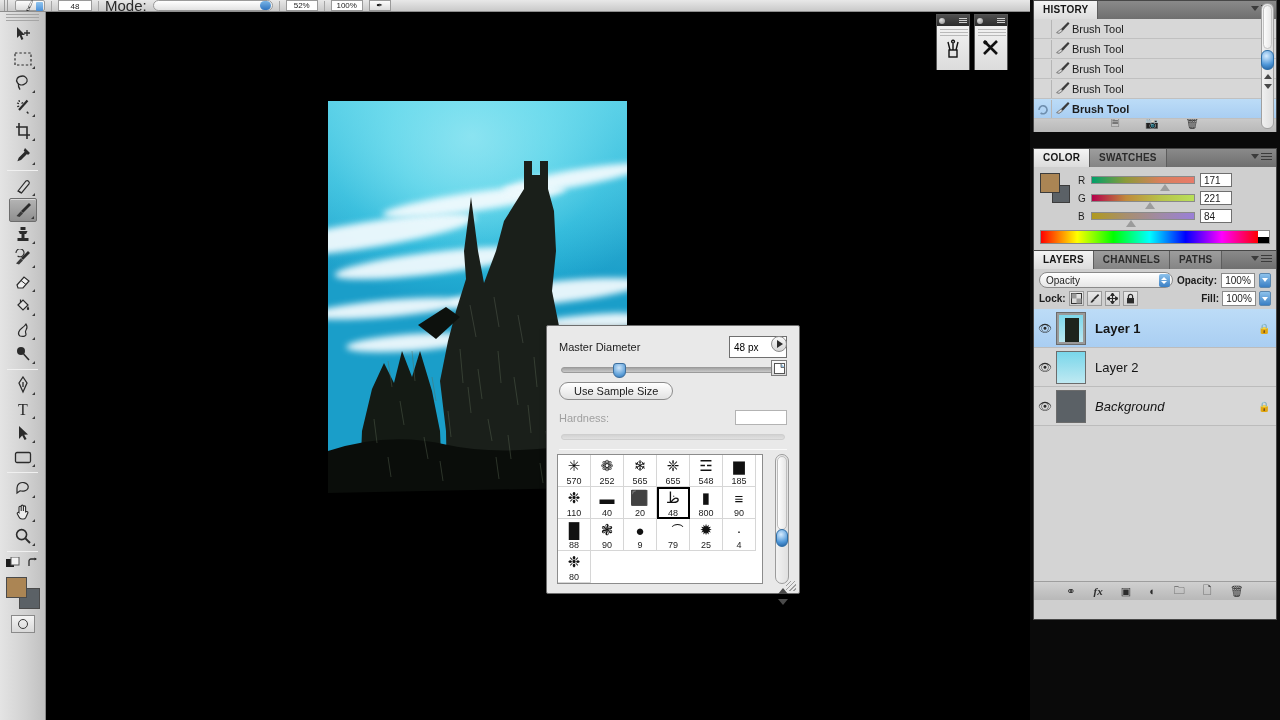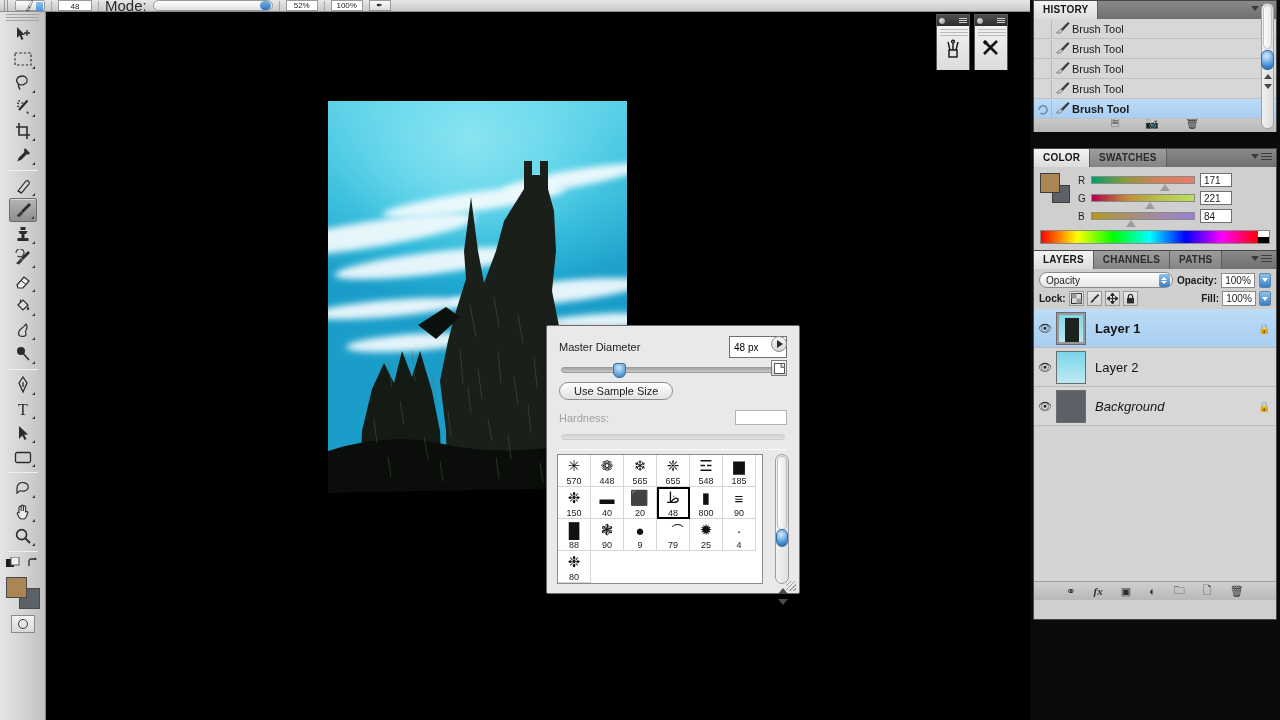--- a/index.html
+++ b/index.html
@@ -556,41 +556,41 @@
     </div>
 
     <div class="grid-wrap">
       <div class="grid" id="brush-grid">
           <div class="cell">
             <div class="gl">✳</div>
             <div class="num">570</div>
           </div>
           <div class="cell">
             <div class="gl">❁</div>
-            <div class="num">448</div>
+            <div class="num">252</div>
           </div>
           <div class="cell">
             <div class="gl">❄</div>
             <div class="num">565</div>
           </div>
           <div class="cell">
             <div class="gl">❈</div>
             <div class="num">655</div>
           </div>
           <div class="cell">
             <div class="gl">☲</div>
             <div class="num">548</div>
           </div>
           <div class="cell">
             <div class="gl">▆</div>
             <div class="num">185</div>
           </div>
           <div class="cell">
             <div class="gl">❉</div>
-            <div class="num">150</div>
+            <div class="num">110</div>
           </div>
           <div class="cell">
             <div class="gl">▬</div>
             <div class="num">40</div>
           </div>
           <div class="cell">
             <div class="gl">⬛</div>
             <div class="num">20</div>
           </div>
           <div class="cell sel">

